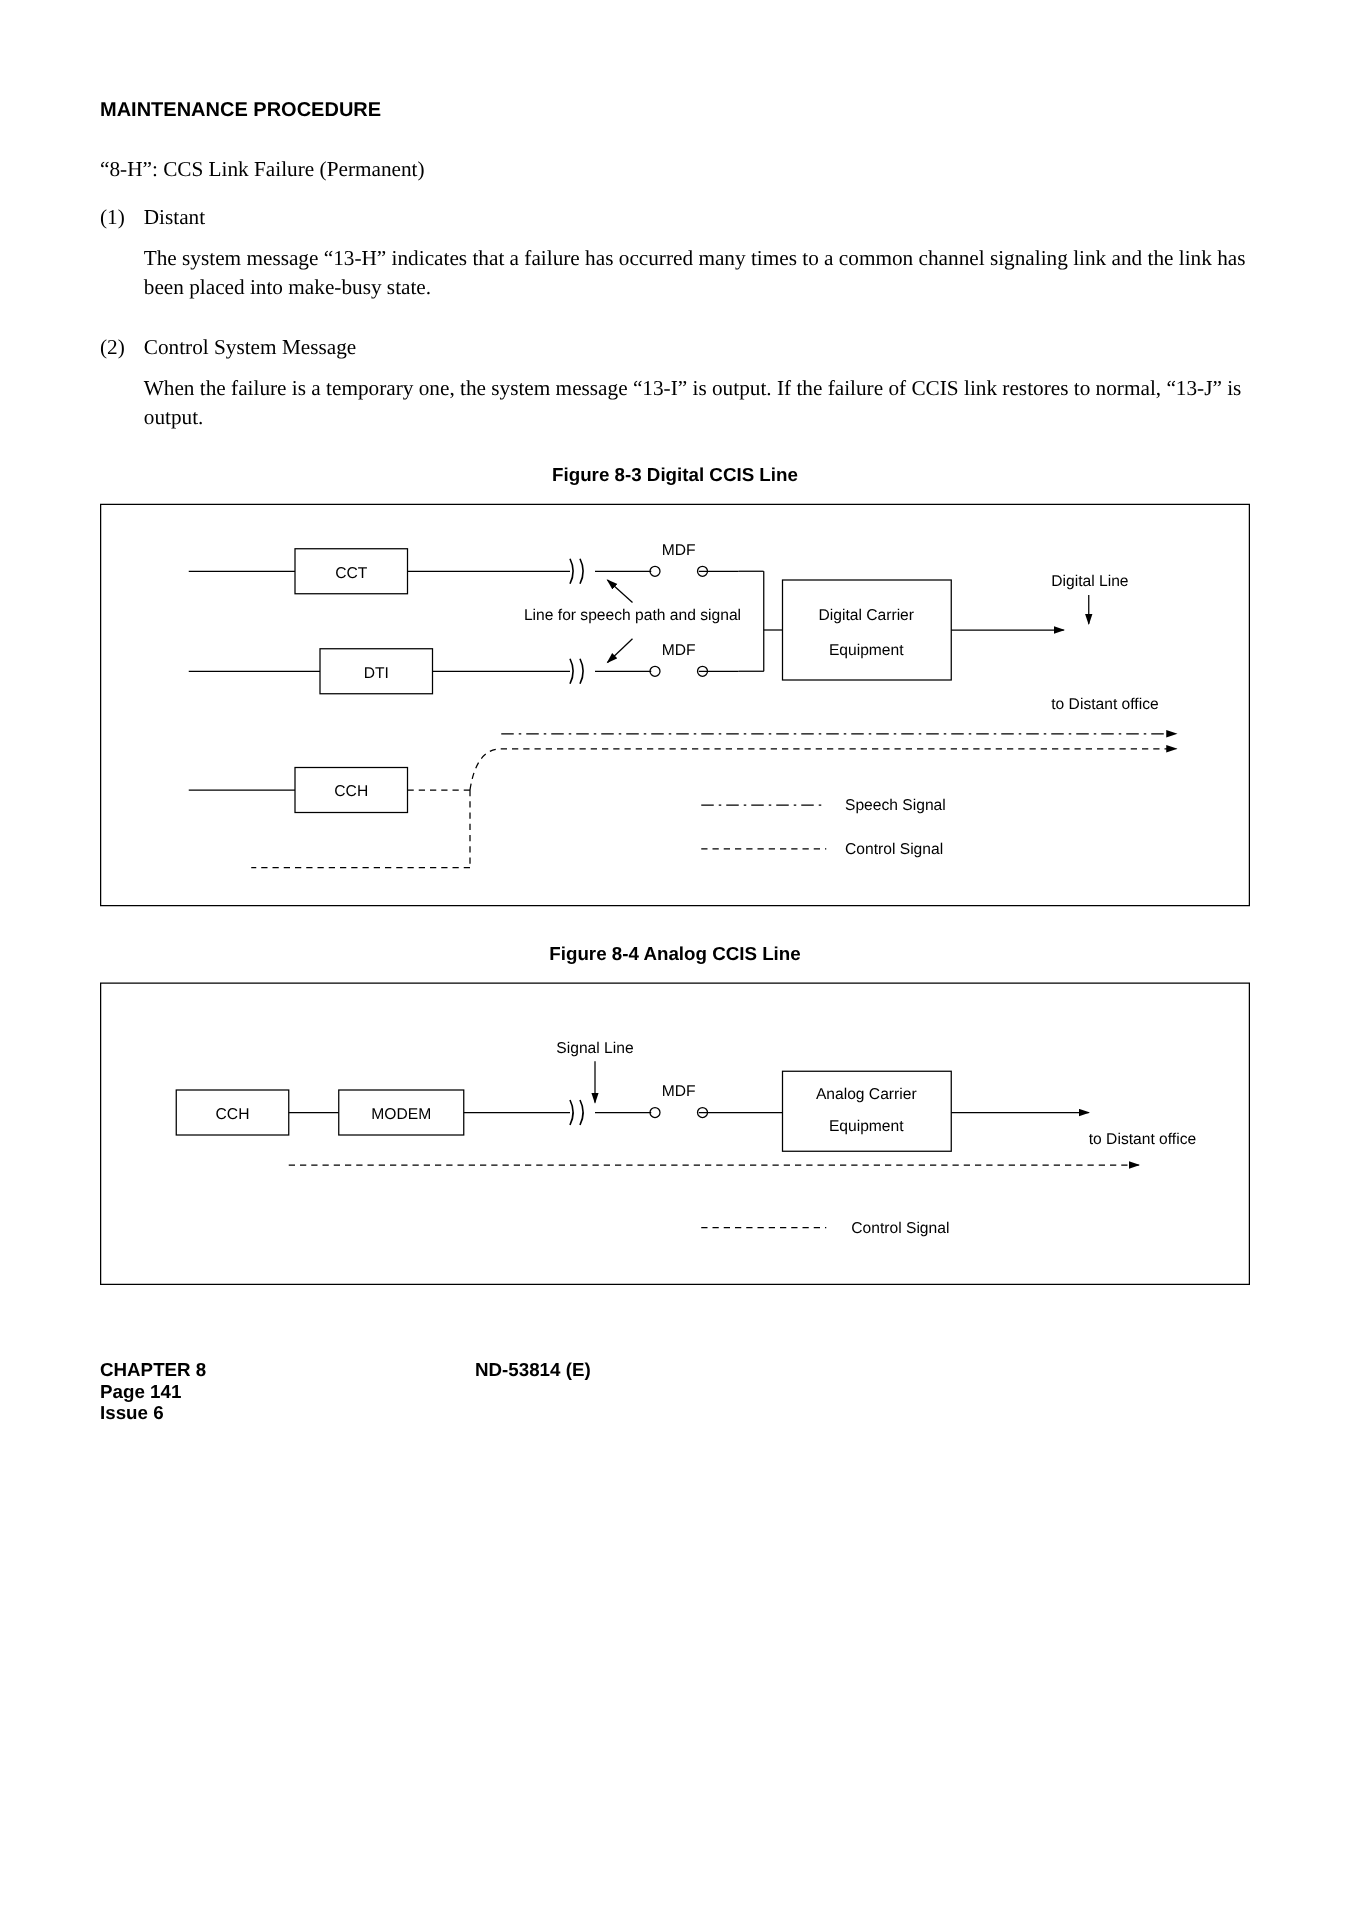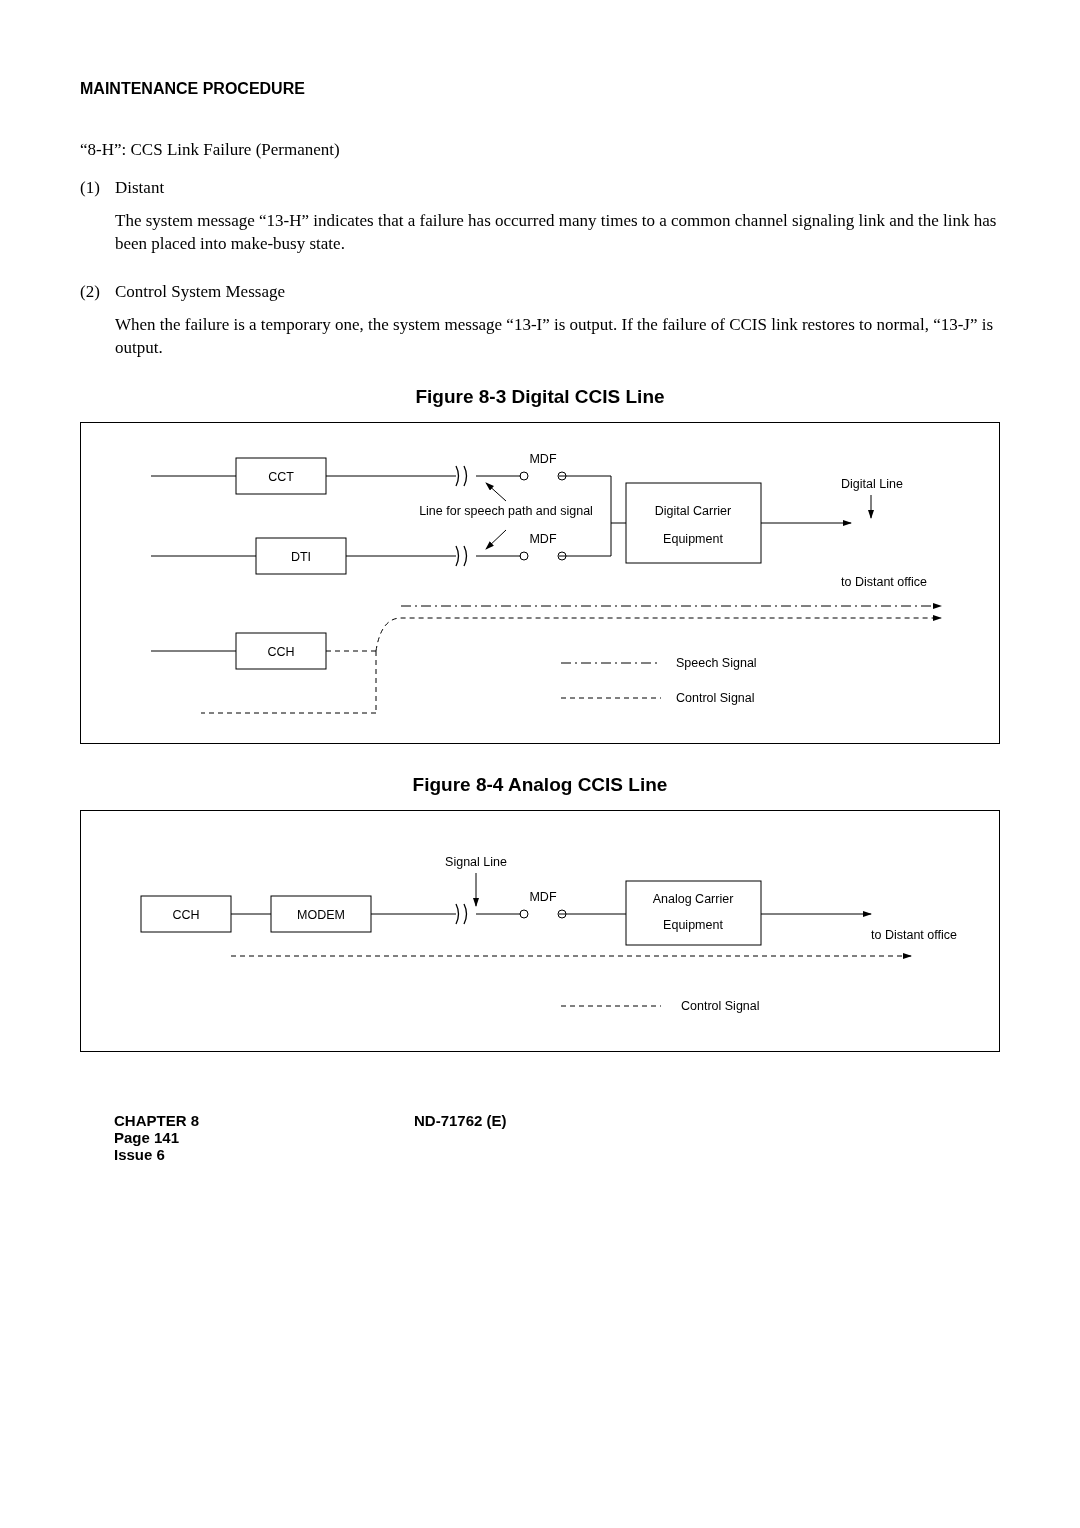--- a/index.html
+++ b/index.html
@@ -8,21 +8,21 @@
     font-family: "Times New Roman", Times, serif;
     font-size: 17px;
     background: #fff;
     color: #000;
     width: 920px;
   }
   .heading {
     font-family: Arial, Helvetica, sans-serif;
     font-weight: bold;
     font-size: 16px;
-    margin-bottom: 42px;
+    margin-bottom: 28px;
   }
   .subtitle {
     margin-bottom: 18px;
   }
   .numbered {
     display: flex;
     margin-bottom: 12px;
   }
   .numbered .num {
     width: 35px;
@@ -31,40 +31,40 @@
   .indent {
     margin-left: 35px;
     margin-bottom: 26px;
     line-height: 1.35;
   }
   .fig-caption {
     font-family: Arial, Helvetica, sans-serif;
     font-weight: bold;
     text-align: center;
     margin: 20px 0 14px 0;
-    font-size: 19px;
+    font-size: 15px;
   }
   .diagram-frame {
     border: 1px solid #000;
     position: relative;
     margin-bottom: 30px;
   }
   svg { display: block; }
   .svg-label {
     font-family: Arial, Helvetica, sans-serif;
     font-size: 12.5px;
   }
   .footer {
     display: flex;
     margin-top: 60px;
     font-family: Arial, Helvetica, sans-serif;
     font-weight: bold;
     font-size: 15px;
   }
-  .footer-left { width: 300px; margin-left: 34px; }
+  .footer-left { width: 300px; }
   .footer-center { text-align: left; }
 </style>
 </head>
 <body>
 
 <div class="heading">MAINTENANCE PROCEDURE</div>
 
 <div class="subtitle">“8-H”: CCS Link Failure (Permanent)</div>
 
 <div class="numbered">
@@ -189,14 +189,14 @@
   <text class="svg-label" x="600" y="199">Control Signal</text>
 </svg>
 </div>
 
 <div class="footer">
   <div class="footer-left">
     <div>CHAPTER 8</div>
     <div>Page 141</div>
     <div>Issue 6</div>
   </div>
-  <div class="footer-center">ND-71762 (E)</div>
+  <div class="footer-center">ND-53814 (E)</div>
 </div>
 
 </body></html>

